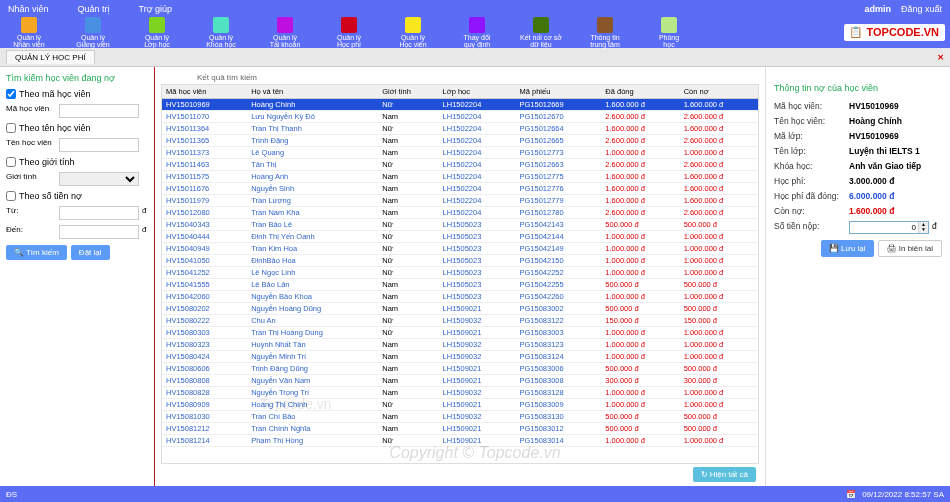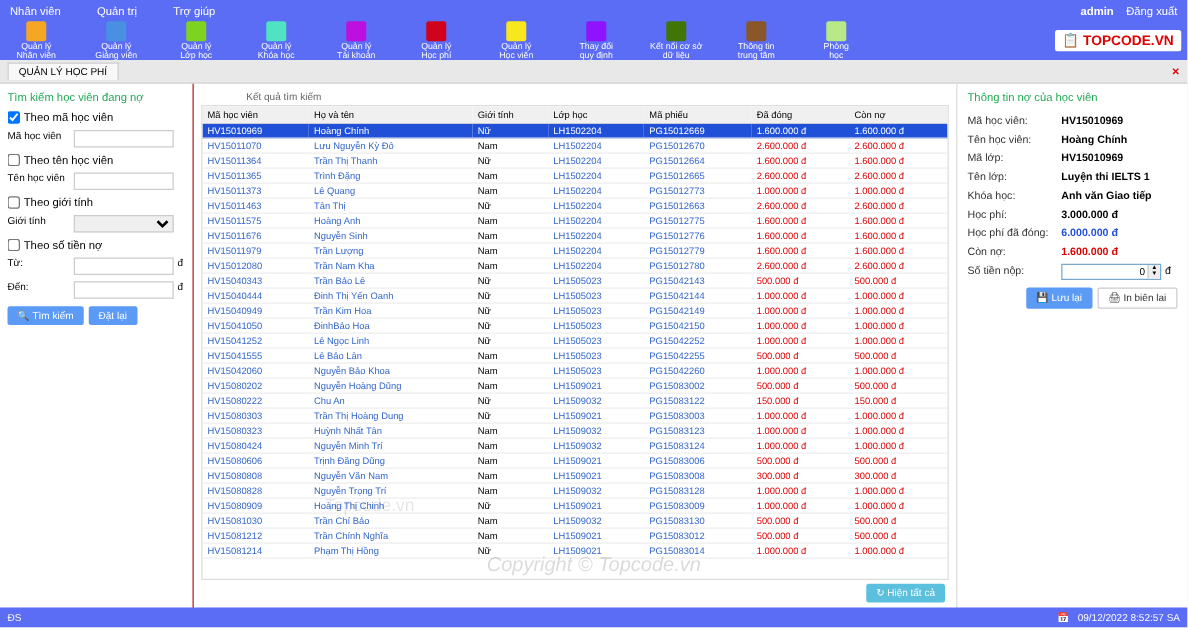--- a/index.html
+++ b/index.html
@@ -35,21 +35,21 @@
 .table-wrap { flex: 1; overflow-y: auto; border: 1px solid #ddd; }
 table { width: 100%; border-collapse: collapse; font-size: 7.5px; }
 th { background: #f0f0f0; text-align: left; padding: 2px 4px; border-bottom: 1px solid #ccc; font-weight: normal; position: sticky; top: 0; }
 td { padding: 1px 4px; border-bottom: 1px solid #eee; }
 td.link { color: #36c; cursor: pointer; }
 td.money { color: #d00; }
 tr.selected { background: #2050d8; color: #fff; }
 tr.selected td.link, tr.selected td.money { color: #fff; }
 .table-footer { text-align: right; padding: 3px; }
 
-.sidebar-right { width: 185px; padding: 6px 8px; border-left: 1px solid #ddd; }
+.sidebar-right { width: 185px; padding: 16px 8px; border-left: 1px solid #ddd; }
 .sidebar-right h4 { color: #2a5; font-size: 9px; margin-bottom: 8px; font-weight: normal; }
 .info-row { display: flex; margin-bottom: 5px; font-size: 8.5px; }
 .info-row .lbl { flex: 0 0 75px; color: #333; }
 .info-row .val { font-weight: bold; }
 .info-row .val.blue { color: #2050d8; }
 .info-row .val.red { color: #d00; }
 .info-row input { width: 80px; font-size: 8px; border: 1px solid #7ac; text-align: right; padding: 1px 12px 1px 2px; }
 .spinner { position: relative; display: inline-block; }
 .spinner .up, .spinner .down { position: absolute; right: 1px; width: 10px; height: 6px; font-size: 5px; background: #eee; text-align: center; line-height: 5px; cursor: pointer; border-left: 1px solid #ccc; }
 .spinner .up { top: 1px; } .spinner .down { bottom: 1px; }

